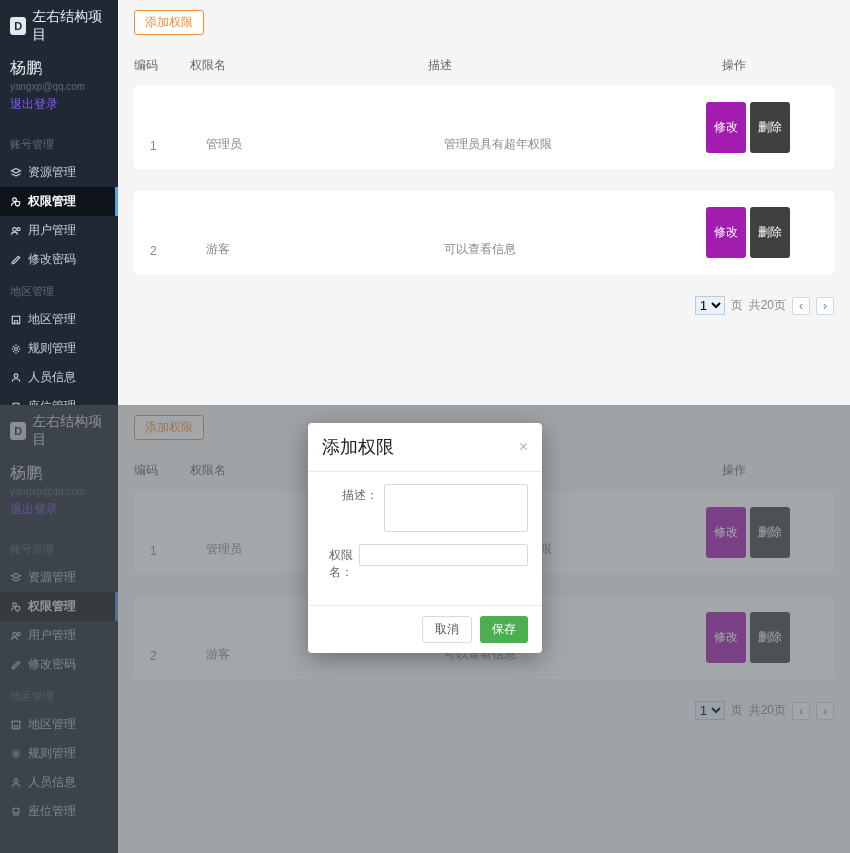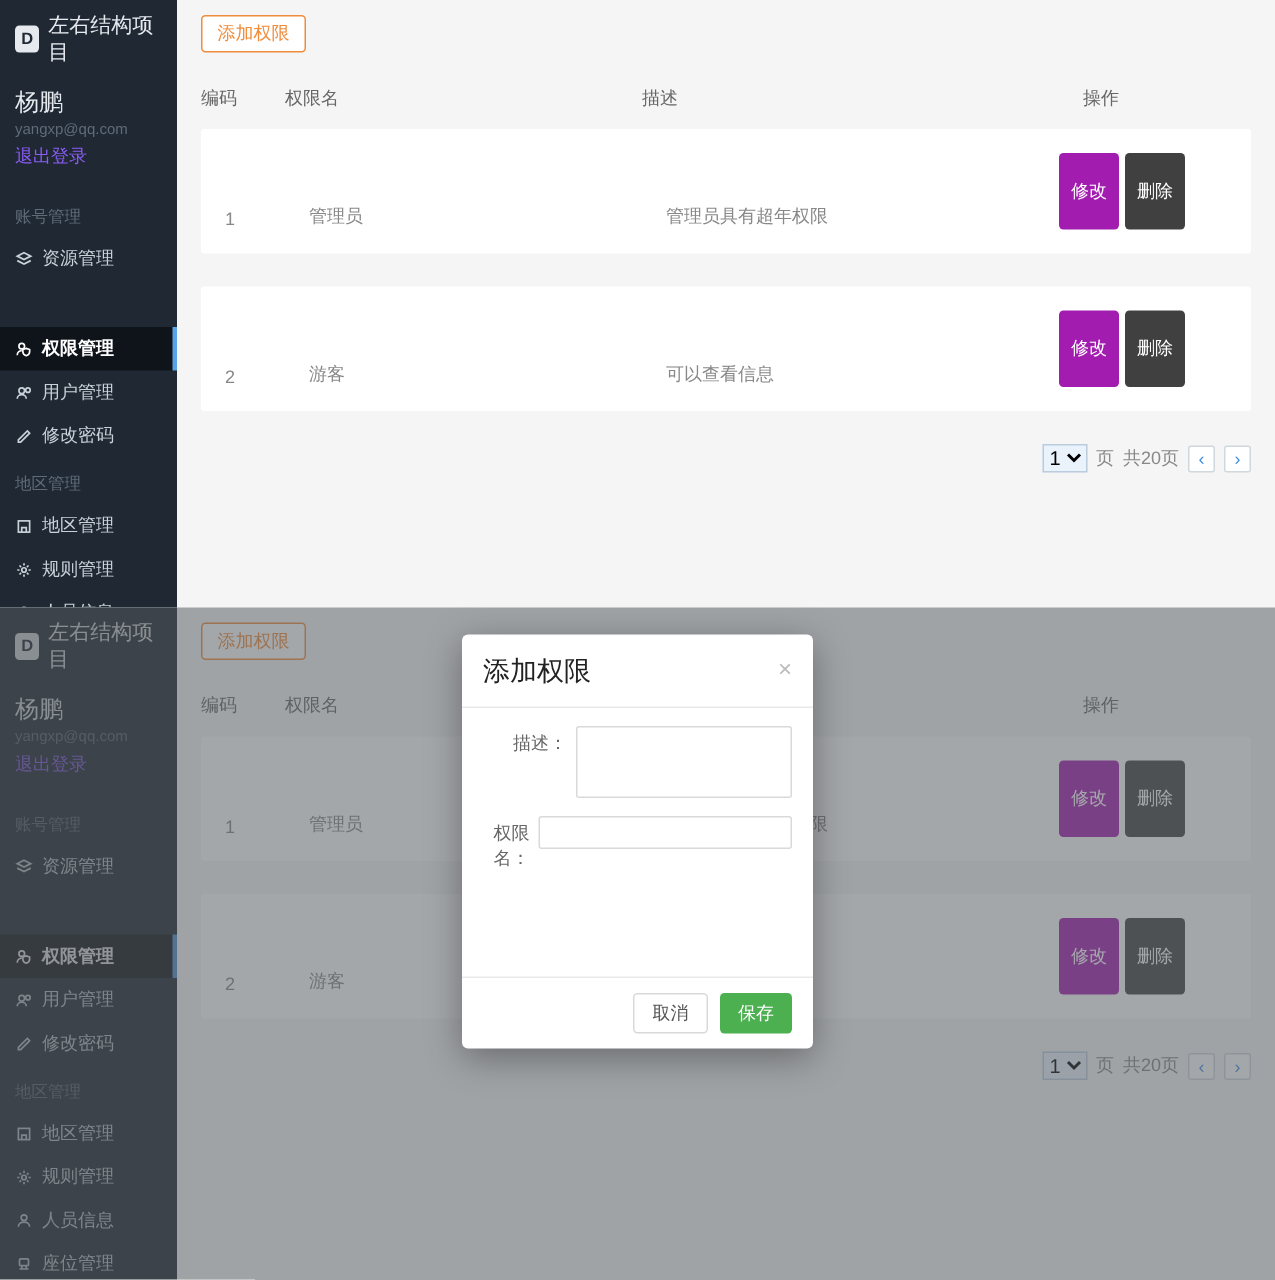--- a/index.html
+++ b/index.html
@@ -12,21 +12,21 @@
 
 .sidebar { position: absolute; left: 0; top: 0; width: 118px; height: 100%; background: #1f2833; color: #8a96a2; }
 .brand { display: flex; align-items: center; gap: 6px; padding: 8px 10px; color: #e6eaef; font-size: 14px; }
 .brand-logo { width: 18px; height: 18px; background: #e6eaef; border-radius: 3px; display: inline-flex; align-items: center; justify-content: center; color: #1f2833; font-weight: bold; font-size: 11px; }
 .user-block { padding: 6px 10px 10px; }
 .user-name { color: #e6eaef; font-size: 16px; font-family: Liberation Serif, serif; }
 .user-email { color: #5f6b77; font-size: 10px; margin-top: 2px; }
 .logout { color: #8b5cf6; padding: 4px 0; }
 .group-title { color: #5f6b77; font-size: 11px; padding: 10px 10px 6px; }
 .nav-item { display: flex; align-items: center; gap: 6px; padding: 6px 10px; color: #c9d1d9; cursor: pointer; position: relative; }
-.nav-item.active { background: #0f141a; color: #fff; font-weight: bold; margin-top: 31px; }
+.nav-item.active { background: #0f141a; color: #fff; font-weight: bold; }
 .nav-item.active::after { content: ""; position: absolute; right: 0; top: 0; bottom: 0; width: 3px; background: #5aa3e6; }
 .nav-item .icon { width: 12px; height: 12px; display: inline-block; }
 
 
 .main { position: absolute; left: 118px; right: 0; top: 0; bottom: 0; }
 .toolbar { padding: 10px 16px; }
 .btn-outline-orange { border: 1px solid #f08c3a; color: #f08c3a; background: #fff; border-radius: 3px; padding: 3px 10px; font-size: 12px; cursor: pointer; }
 .thead-row, .tbody-row { display: flex; align-items: flex-end; padding: 12px 16px; }
 .thead-row { color: #666; font-size: 12px; }
 .tbody-row { background: #fff; color: #888; margin: 0 16px 22px; border-radius: 2px; padding: 16px; }
@@ -47,21 +47,21 @@
 
 .modal { position: absolute; left: 308px; top: 423px; width: 234px; background: #fff; border-radius: 4px; box-shadow: 0 6px 24px rgba(0,0,0,0.35); }
 .modal-head { display: flex; align-items: center; justify-content: space-between; padding: 12px 14px; border-bottom: 1px solid #e9e9e9; }
 .modal-title { font-size: 18px; color: #222; }
 .modal-close { color: #bbb; font-size: 16px; cursor: pointer; line-height: 1; }
 .modal-body { padding: 12px 14px; }
 .form-row { display: flex; align-items: flex-start; gap: 6px; margin-bottom: 12px; }
 .form-label { width: 56px; text-align: right; color: #666; font-size: 12px; padding-top: 3px; }
 .form-input { flex: 1; border: 1px solid #d9d9d9; border-radius: 2px; padding: 3px 6px; font-size: 12px; height: 22px; }
 .form-textarea { flex: 1; border: 1px solid #d9d9d9; border-radius: 2px; padding: 3px 6px; font-size: 12px; height: 48px; resize: none; }
-.modal-foot { display: flex; justify-content: flex-end; gap: 8px; padding: 10px 14px; border-top: 1px solid #e9e9e9; margin-top: 46px; }
+.modal-foot { display: flex; justify-content: flex-end; gap: 8px; padding: 10px 14px; border-top: 1px solid #e9e9e9; }
 .btn-default { background: #fff; border: 1px solid #d9d9d9; border-radius: 3px; padding: 4px 12px; font-size: 12px; cursor: pointer; color: #555; }
 .btn-primary { background: #4cb050; color: #fff; border: none; border-radius: 3px; padding: 4px 12px; font-size: 12px; cursor: pointer; }
 
 svg { display: block; }
 </style>
 </head>
 <body>
 
 <div class="screen">
 

